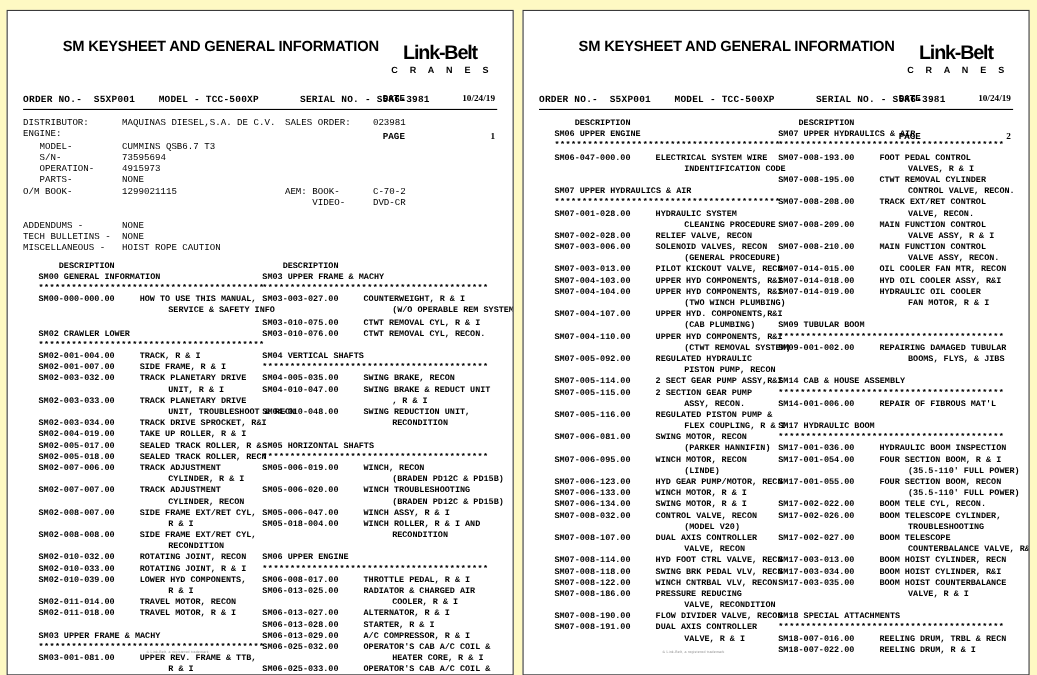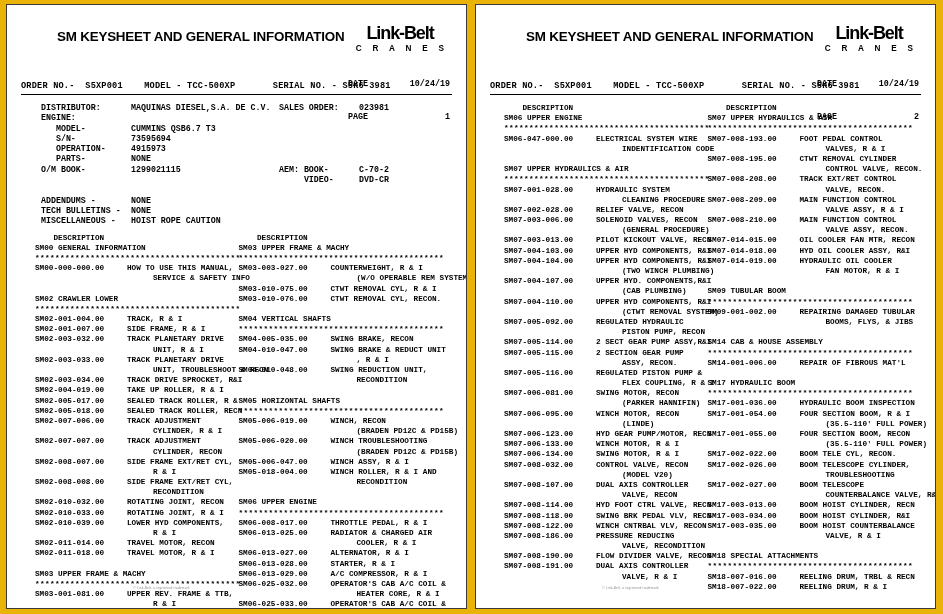--- a/index.html
+++ b/index.html
@@ -10,22 +10,23 @@
     width: 943px;
     height: 614px;
     overflow: hidden;
     font-family: "Liberation Sans", sans-serif;
   }
   .viewer {
     width: 943px;
     height: 614px;
     display: flex;
     flex-direction: row;
-    background: #eab308;
-    position: relative;
+    background: #fef9c3;
+    position: relative;
+    align-items: flex-end;
   }
   .page {
     background: #ffffff;
     border: 1px solid #3a3a3a;
     box-sizing: border-box;
     position: relative;
     overflow: hidden;
   }
   .page-1 {
     width: 461px;
@@ -55,21 +56,21 @@
     font-size: 13.4px;
     font-weight: bold;
     letter-spacing: -0.2px;
     color: #000;
     white-space: nowrap;
     font-family: "Liberation Sans", sans-serif;
   }
   .logo {
     position: absolute;
     right: 2px;
-    top: 9px;
+    top: 19px;
     text-align: center;
     width: 100px;
   }
   .logo-main {
     font-family: "Liberation Sans", sans-serif;
     font-weight: bold;
     font-size: 18px;
     letter-spacing: -1.1px;
     line-height: 19px;
     color: #000;
@@ -92,44 +93,44 @@
   }
   .meta-date {
     position: absolute;
     right: 2px;
     top: 2px;
     text-align: left;
     white-space: pre;
     line-height: 11px;
   }
   .meta-date .lbl { display:inline-block; width: 42px; }
-  .meta-date .val { display:inline-block; width: 60px; text-align: right; }
+  .meta-date .val { display:inline-block; width: 60px; text-align: right; font-family: Liberation Serif, serif; }
 
   .orderline {
     font-family: "Liberation Mono", monospace;
     font-size: 8.6px;
     font-weight: bold;
     letter-spacing: 0.2px;
     white-space: pre;
     padding-bottom: 3px;
   }
   .rule {
     border-bottom: 1.6px solid #000;
     margin: 0 0 8px 0;
   }
 
   
   .distblock {
     font-family: "Liberation Mono", monospace;
     font-size: 8.3px;
-    font-weight: bold;
+    font-weight: normal;
     line-height: 10.3px;
     white-space: pre;
     position: relative;
-    margin-left: 20px;
+    margin-left: 0;
     margin-bottom: 6px;
   }
   .distblock .row { position: relative; height: 10.3px; }
   .c1 { position:absolute; left: 0px; }
   .c2 { position:absolute; left: 90px; }
   .c3 { position:absolute; left: 238px; }
   .c4 { position:absolute; left: 318px; }
 
   
   .codes {

